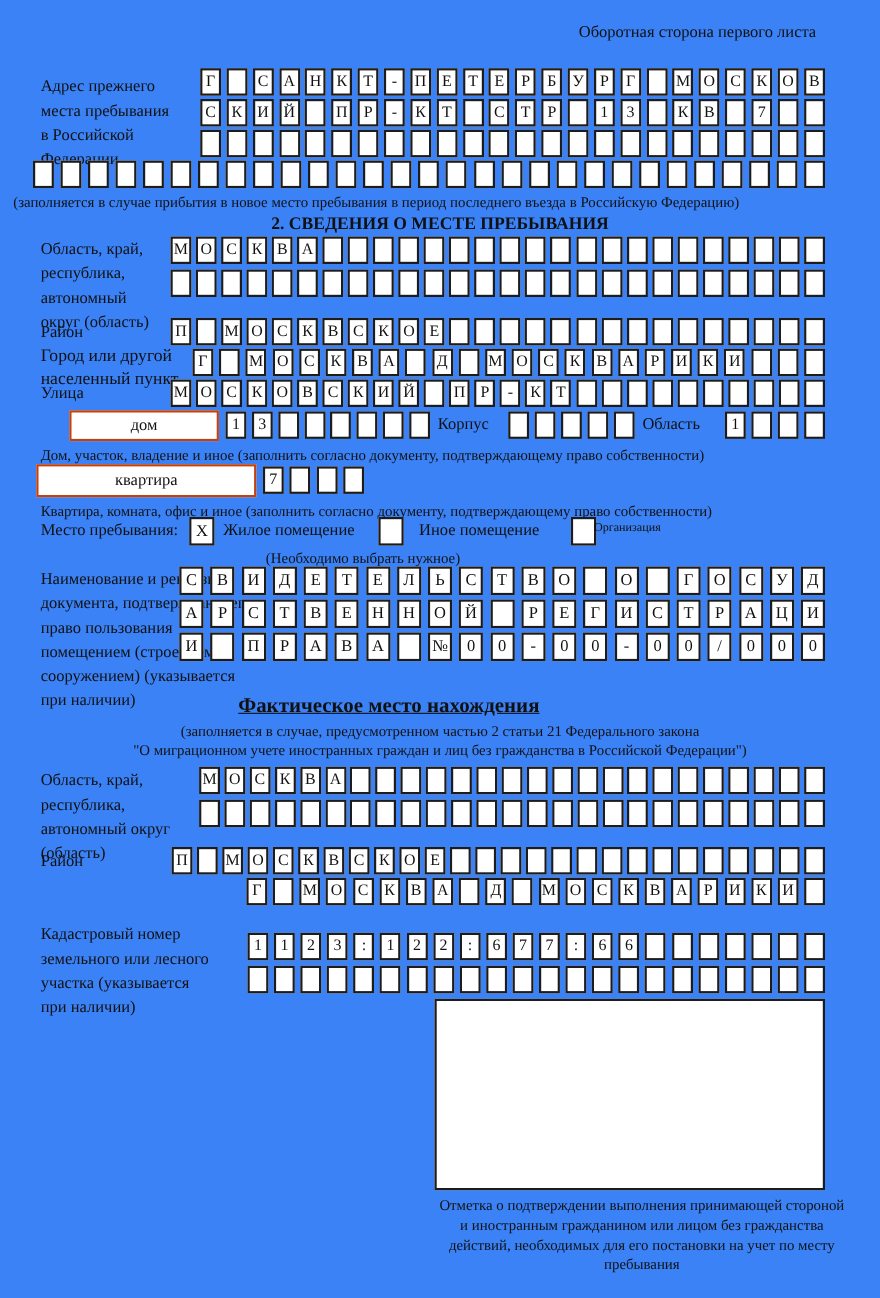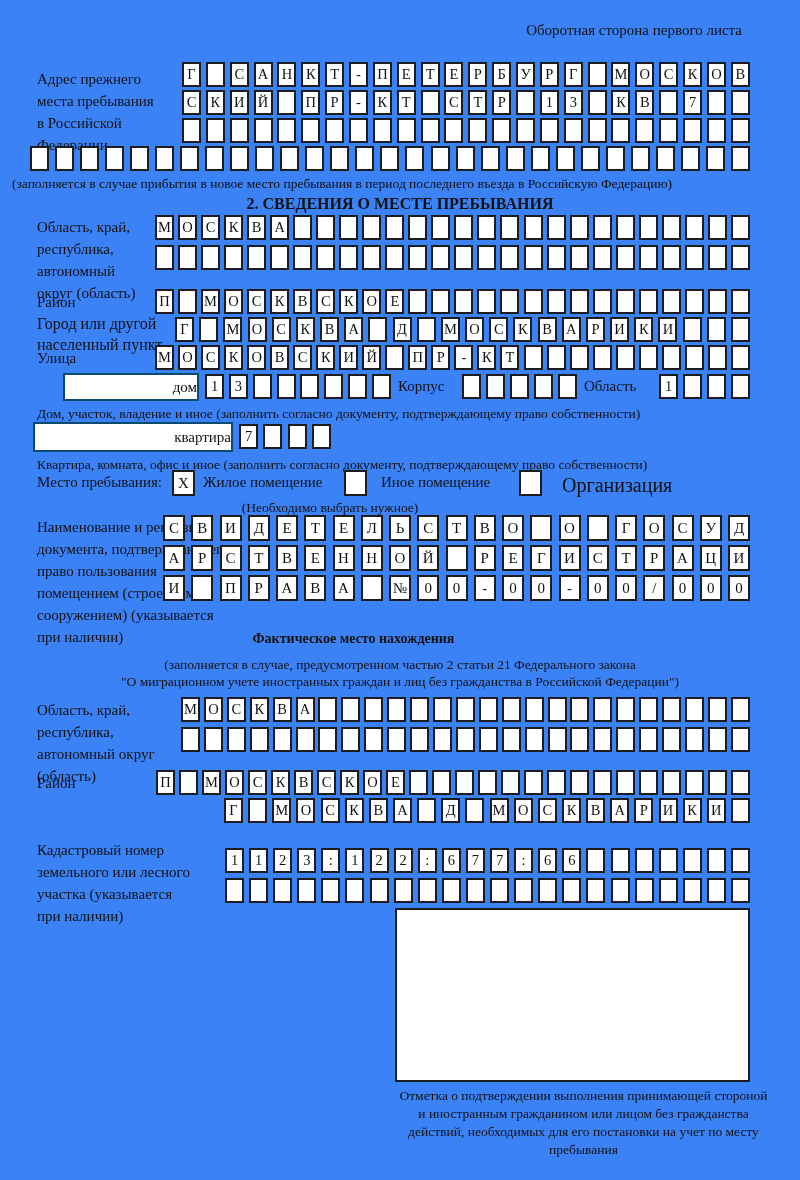--- a/index.html
+++ b/index.html
@@ -17,22 +17,22 @@
     flex:0 0 19px; height:25px; border:2px solid #1c1c1c; box-sizing:border-box;
     display:flex; align-items:center; justify-content:center;
     font-size:14.5px; line-height:1; background:#fff;
   }
   .cells-doc .cell { flex-basis:22px; height:26px; font-size:15px; }
   .chk {
     width:23px; height:26px; border:2px solid #1c1c1c; box-sizing:border-box;
     display:flex; align-items:center; justify-content:center; font-size:15px; background:#fff;
   }
   .wrect {
-    border:2px solid #0c4a6e; box-sizing:border-box; background:#fff;
-    display:flex; align-items:center; justify-content:flex-end; font-size:15px;
+    border:2px solid #c2410c; box-sizing:border-box; background:#fff;
+    display:flex; align-items:center; justify-content:center; font-size:15px;
   }
   .stamp { border:2px solid #1c1c1c; box-sizing:border-box; background:#fff; }
   .ctr { text-align:center; }
 </style>
 </head>
 <body>
 
 <div class="page">
 
   <div class="abs" style="top:22px; right:58px; font-size:15px;">Оборотная сторона первого листа</div>
@@ -346,21 +346,21 @@
   <div class="abs note" style="left:37px; top:456px;">Квартира, комната, офис и иное (заполнить согласно документу, подтверждающему право собственности)</div>
 
   <div class="abs" style="left:37px; top:474px; font-size:15px;">Место пребывания:</div>
   <div class="abs chk" style="left:172px; top:470px;">
     <span>X</span>
   </div>
   <div class="abs" style="left:203px; top:474px; font-size:15px;">Жилое помещение</div>
   <div class="abs chk" style="left:344px; top:470px;"></div>
   <div class="abs" style="left:381px; top:474px; font-size:15px;">Иное помещение</div>
   <div class="abs chk" style="left:519px; top:470px;"></div>
-  <div class="abs" style="left:562px; top:474px; font-size:20px;">Организация</div>
+  <div class="abs" style="left:540px; top:474px; font-size:11px;">Организация</div>
   <div class="abs note ctr" style="left:160px; top:499px; width:340px;">(Необходимо выбрать нужное)</div>
 
   <div class="abs lbl" style="left:37px; top:516px;">Наименование и реквизиты
 документа, подтверждающего
 право пользования
 помещением (строением,
 сооружением) (указывается
 при наличии)</div>
   <div class="abs cells cells-doc" style="left:163px; top:515px; width:587px;">
       <span class="cell">С</span>
@@ -425,21 +425,21 @@
       <span class="cell">0</span>
       <span class="cell">-</span>
       <span class="cell">0</span>
       <span class="cell">0</span>
       <span class="cell">/</span>
       <span class="cell">0</span>
       <span class="cell">0</span>
       <span class="cell">0</span>
     </div>
 
-  <div class="abs hdr" style="left:0; top:631px; width:707px; font-size:14px;">Фактическое место нахождения</div>
+  <div class="abs hdr" style="left:0; top:631px; width:707px; font-size:19px;text-decoration:underline;">Фактическое место нахождения</div>
   <div class="abs note ctr" style="left:0; top:656px; width:800px;">(заполняется в случае, предусмотренном частью 2 статьи 21 Федерального закона</div>
   <div class="abs note ctr" style="left:0; top:673px; width:800px;">"О миграционном учете иностранных граждан и лиц без гражданства в Российской Федерации")</div>
 
   <div class="abs lbl" style="left:37px; top:699px;">Область, край,
 республика,
 автономный округ
 (область)</div>
   <div class="abs cells" style="left:181px; top:697px; width:569px;">
       <span class="cell">М</span>
       <span class="cell">О</span>

